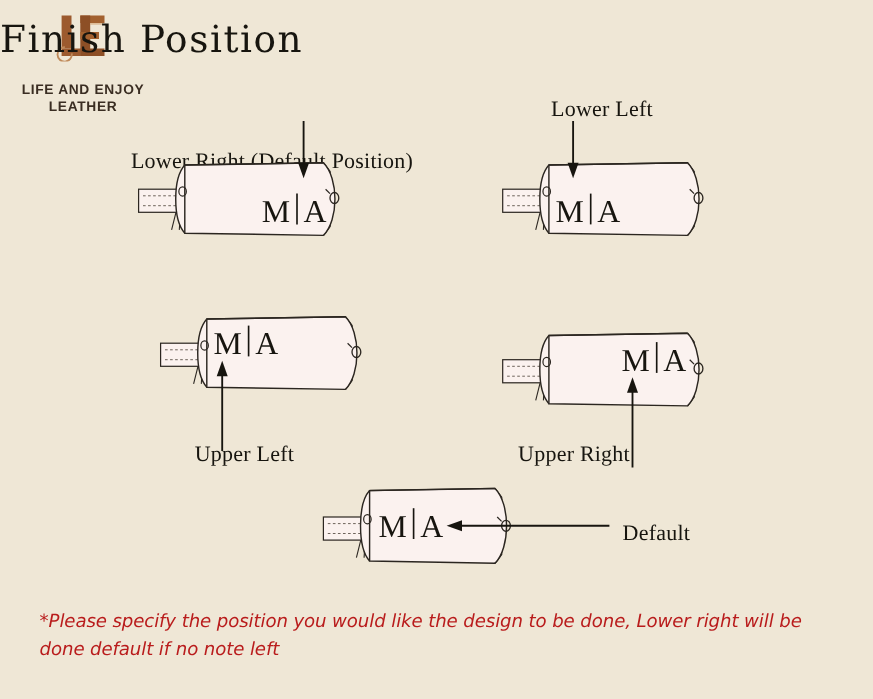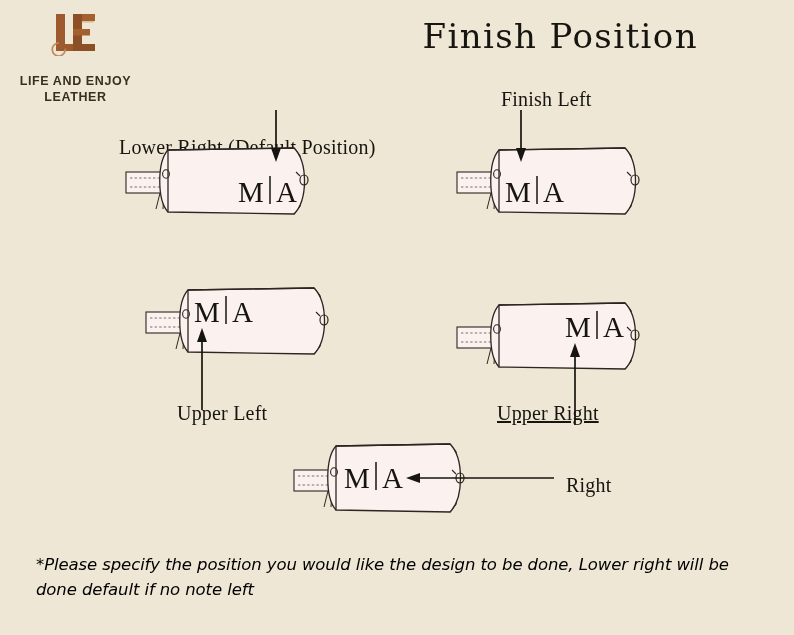--- a/index.html
+++ b/index.html
@@ -45,21 +45,21 @@
     margin-top: 18px;
     white-space: pre-line;
   }
 
   
   .page-title {
     position: absolute;
     left: 0;
     top: 16px;
     width: 698px;
-    text-align: right;
+    text-align: left;
     font-family: "DejaVu Serif", serif;
     font-size: 34px;
     font-weight: 400;
     letter-spacing: 1.4px;
     color: #17150f;
   }
 
   
   .pos-label {
     position: absolute;
@@ -82,21 +82,21 @@
   
   .footer-note {
     position: absolute;
     left: 36px;
     top: 552px;
     width: 720px;
     font-family: "DejaVu Sans", sans-serif;
     font-style: italic;
     font-size: 16.5px;
     line-height: 1.52;
-    color: #000000;
+    color: #b91c1c;
     letter-spacing: -0.1px;
   }
 </style>
 </head>
 <body>
 
 <div id="canvas">
 
   <div class="logo-block">
     <svg class="logo-mark" viewBox="0 0 60 46">
@@ -114,27 +114,27 @@
       <path d="M36 11 h12 v1.6 h-12 z" fill="#cf9a66" opacity="0.55"></path>
     </svg>
     <span class="logo-name">LIFE AND ENJOY
 LEATHER</span>
   </div>
 
   <div class="page-title">Finish Position</div>
 
   <div class="pos-label" style="left:119px; top:88px;margin-top:48px;">Lower Right (Default Position)</div>
 
-  <div class="pos-label" style="left:501px; top:88px;">Finish Left</div>
+  <div class="pos-label" style="left:501px; top:88px;">Lower Left</div>
 
   <div class="pos-label" style="left:177px; top:402px;">Upper Left</div>
 
-  <div class="pos-label" style="left:497px; top:402px;text-decoration:underline;">Upper Right</div>
-
-  <div class="pos-label" style="left:566px; top:474px;">Right</div>
+  <div class="pos-label" style="left:471px; top:402px;">Upper Right</div>
+
+  <div class="pos-label" style="left:566px; top:474px;">Default</div>
 
   <div class="bag-unit" style="left:124px; top:110px;">
     <svg class="bag-svg" width="220" height="130" viewBox="0 0 220 130">
 
       <g>
         <rect x="2" y="62" width="38" height="21" fill="#fbf2ef" stroke="#2b2620" stroke-width="1.1"></rect>
         <line x1="6" y1="68" x2="36" y2="68" stroke="#6b6158" stroke-width="0.9" stroke-dasharray="2.4 2.2"></line>
         <line x1="6" y1="77" x2="36" y2="77" stroke="#6b6158" stroke-width="0.9" stroke-dasharray="2.4 2.2"></line>
       </g>
 

